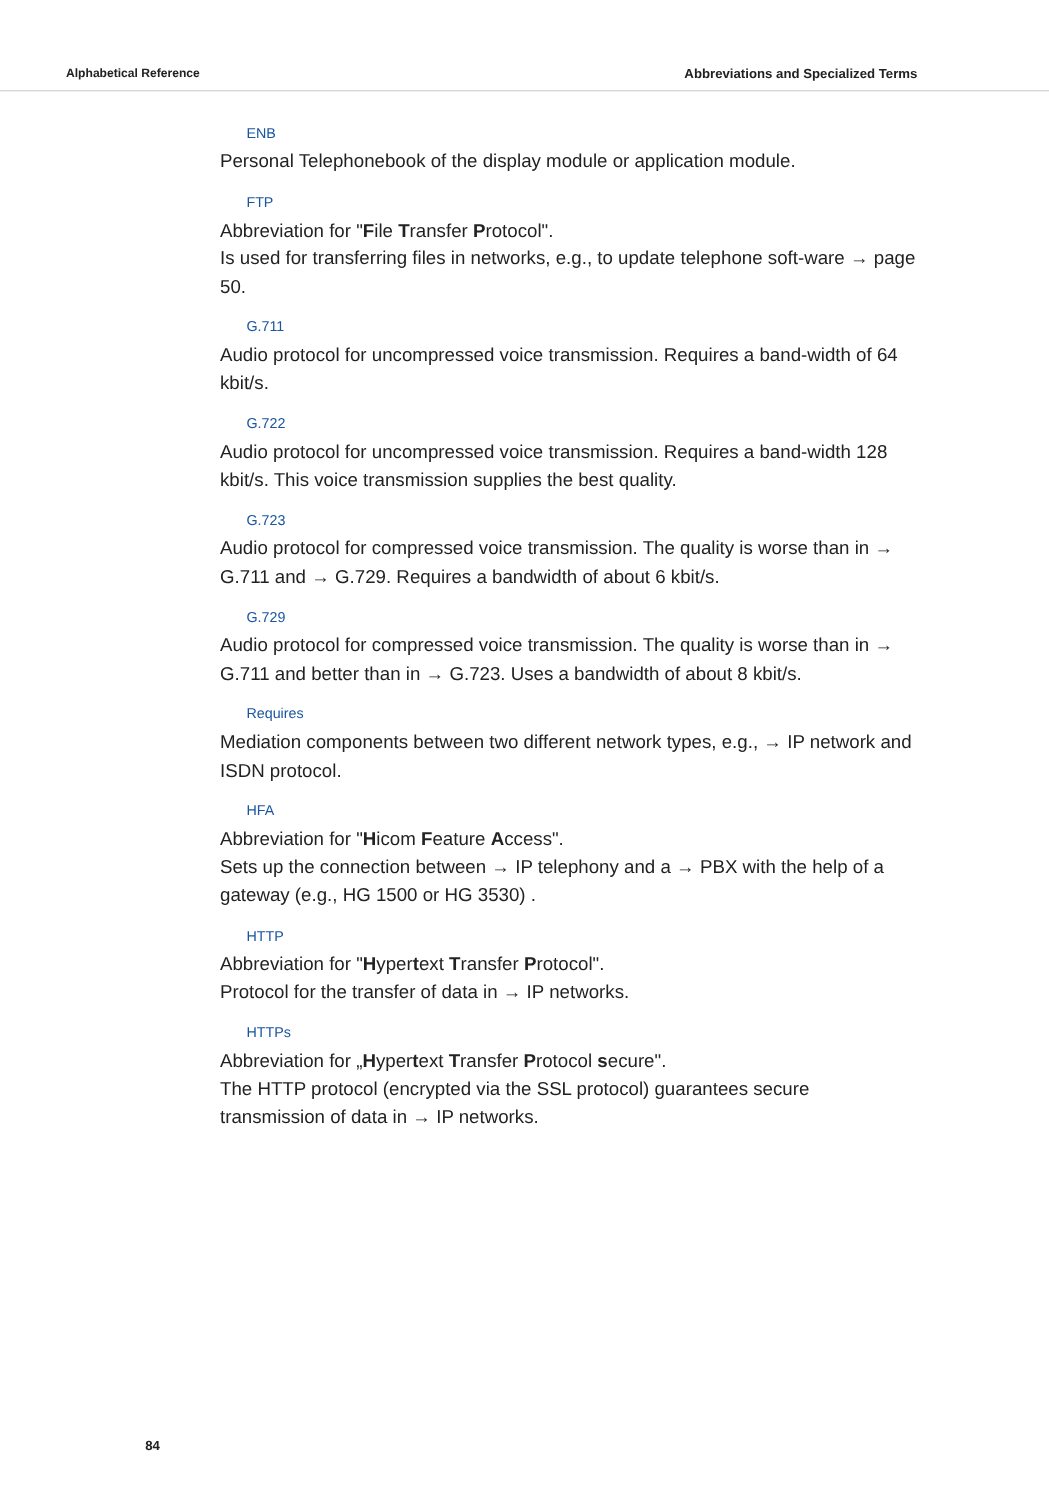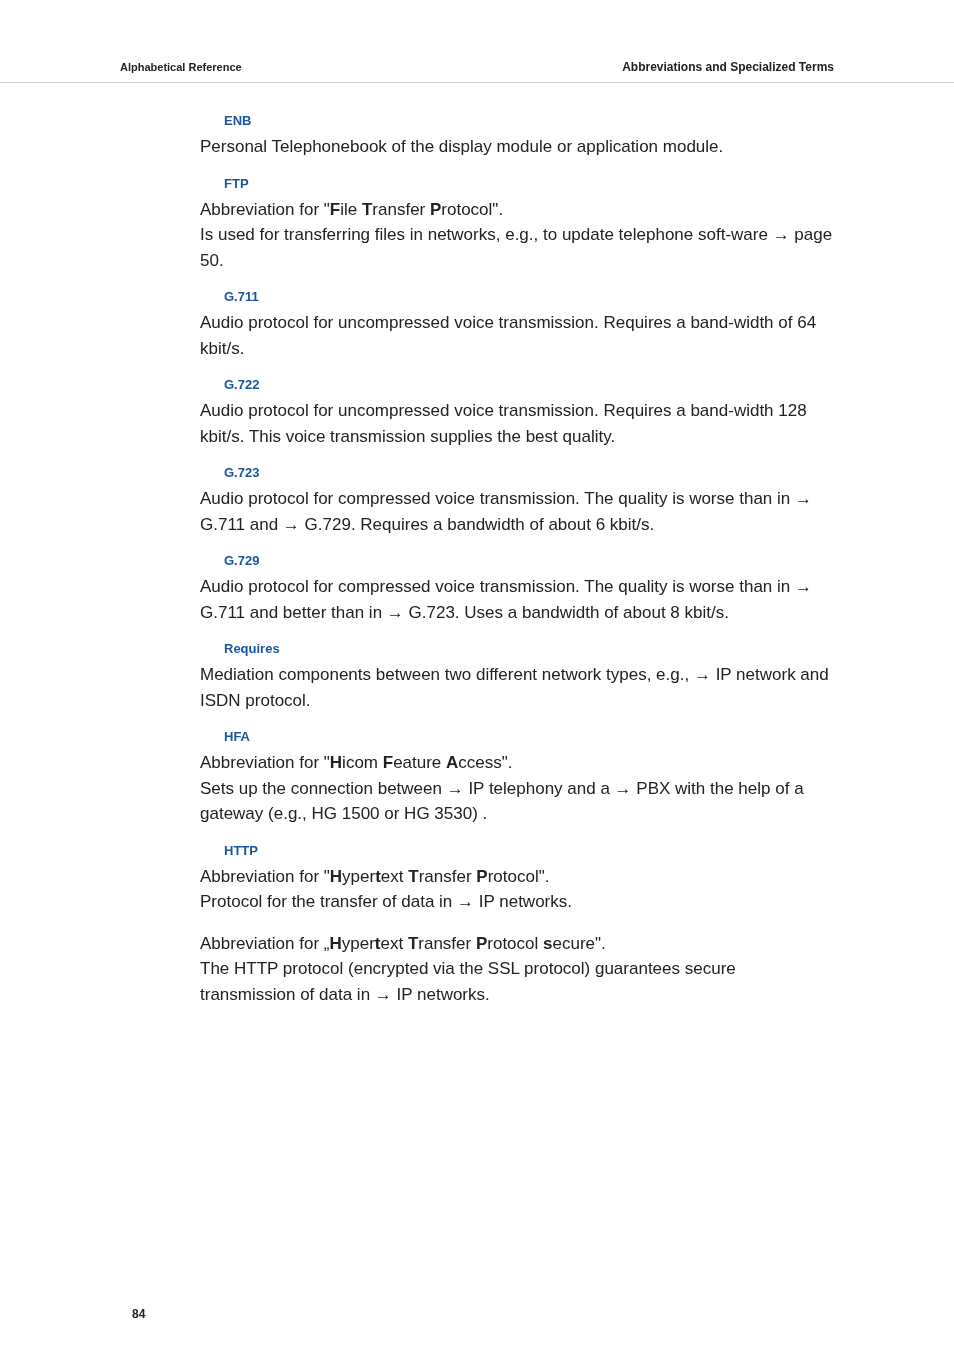--- a/index.html
+++ b/index.html
@@ -22,21 +22,21 @@
       min-height: 1351px;
       background: #ffffff;
       position: relative;
       padding: 0;
     }
 
     .header {
       display: flex;
       justify-content: space-between;
       align-items: center;
-      padding: 60px 120px 8px 120px;
+      padding: 60px 120px 8px 60px;
       border-bottom: 1px solid #cccccc;
       margin-bottom: 0;
     }
 
     .header-left {
       font-size: 11px;
       font-weight: bold;
       color: #222222;
     }
 
@@ -49,21 +49,21 @@
     .content {
       padding: 16px 120px 40px 200px;
     }
 
     .entry {
       margin-bottom: 16px;
     }
 
     .entry-title {
       font-size: 13px;
-      font-weight: bold;
+      font-weight: normal;
       color: #1a56a0;
       margin-bottom: 6px;
       margin-top: 14px;
       padding-left: 24px;
     }
 
     .entry-body {
       font-size: 17px;
       color: #222222;
       line-height: 1.5;
@@ -119,20 +119,21 @@
       </div>
       <div class="entry">
         <div class="entry-title">HFA</div>
         <div class="entry-body"><span><span>Abbreviation for "</span><span style="font-weight: bold;">H</span><span>icom </span><span style="font-weight: bold;">F</span><span>eature </span><span style="font-weight: bold;">A</span><span>ccess".</span></span><br><span>Sets up the connection between → IP telephony and a → PBX with the help of a gateway (e.g., HG 1500 or HG 3530) .</span></div>
       </div>
       <div class="entry">
         <div class="entry-title">HTTP</div>
         <div class="entry-body"><span><span>Abbreviation for "</span><span style="font-weight: bold;">H</span><span>yper</span><span style="font-weight: bold;">t</span><span>ext </span><span style="font-weight: bold;">T</span><span>ransfer </span><span style="font-weight: bold;">P</span><span>rotocol".</span></span><br><span>Protocol for the transfer of data in → IP networks.</span></div>
       </div>
       <div class="entry">
+        <div class="entry-title">HTTPs</div>
         <div class="entry-body"><span><span>Abbreviation for „</span><span style="font-weight: bold;">H</span><span>yper</span><span style="font-weight: bold;">t</span><span>ext </span><span style="font-weight: bold;">T</span><span>ransfer </span><span style="font-weight: bold;">P</span><span>rotocol </span><span style="font-weight: bold;">s</span><span>ecure".</span></span><br><span>The HTTP protocol (encrypted via the SSL protocol) guarantees secure transmission of data in → IP networks.</span></div>
       </div>
     </div>
 
   <div class="footer">
     <span>84</span>
   </div>
 </div>
 
 </body></html>

